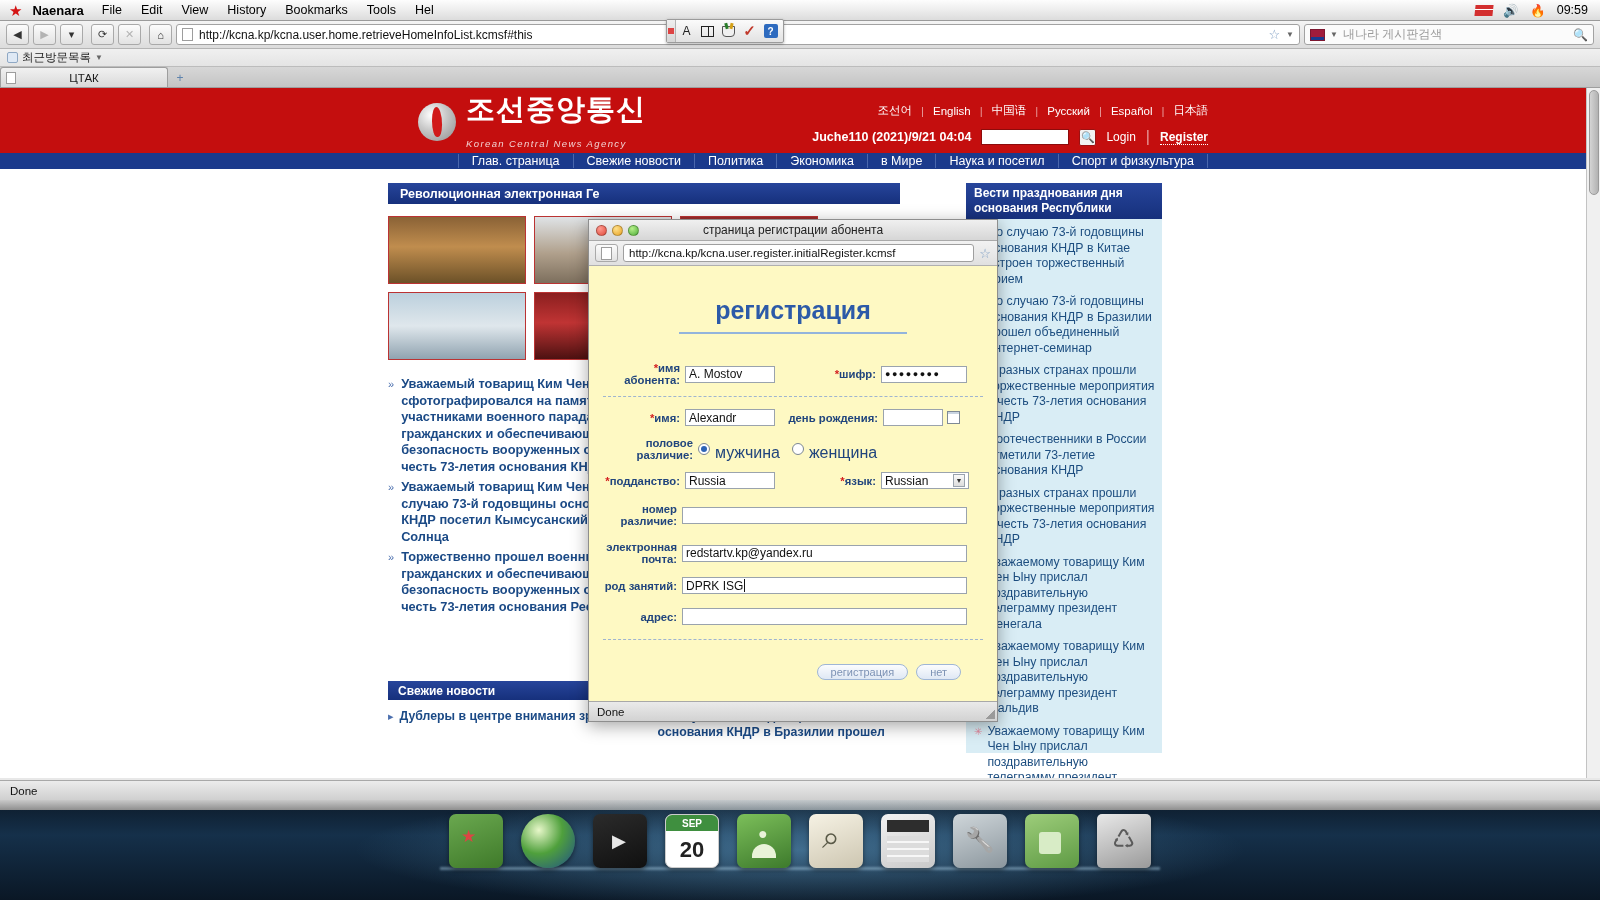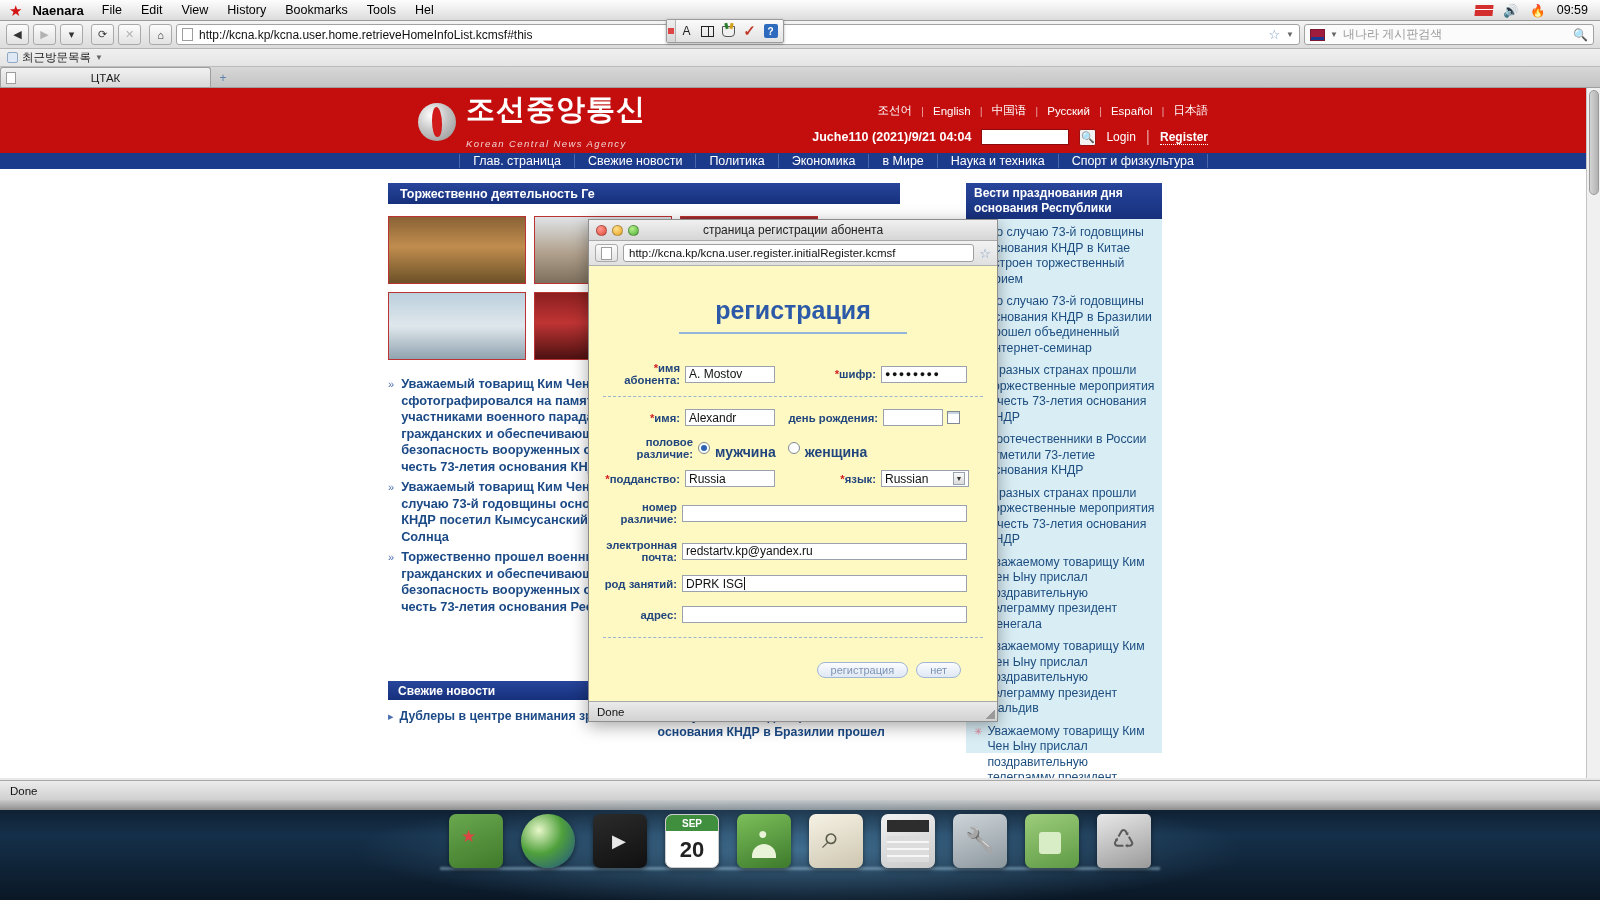--- a/index.html
+++ b/index.html
@@ -68,21 +68,21 @@
     border-bottom: 1px solid #bcbcbc; display: flex; align-items: center;
     padding-left: 7px; gap: 4px; font-size: 11.5px; color: #222;
   }
   .bm-ico { width: 11px; height: 11px; background: #dfe9f5; border: 1px solid #8fa8c4; border-radius: 2px; }
 
   .tabstrip {
     height: 21px; background: linear-gradient(to bottom,#d7d7d7,#c4c4c4);
     display: flex; align-items: flex-end; border-bottom: 1px solid #9e9e9e;
   }
   .tab {
-    width: 211px; height: 20px; background: linear-gradient(to bottom,#f1f1f1,#d9d9d9);
+    width: 168px; height: 20px; background: linear-gradient(to bottom,#f1f1f1,#d9d9d9);
     border: 1px solid #9e9e9e; border-bottom: none; border-radius: 3px 3px 0 0;
     display: flex; align-items: center; justify-content: center; gap: 6px;
     font-size: 11.5px; color: #1b1b1b; position: relative; text-align: center;
   }
   .tab .tab-ico { position: absolute; left: 5px; width: 10px; height: 12px; background:#fff; border:1px solid #9d9d9d; }
   .tab-new { width: 18px; height: 18px; margin-left: 3px; color: #5e83ad; font-size: 12px;
     display:flex; align-items:center; justify-content:center; }
 
   
   .viewport { position: relative; width: 1600px; height: 690px; background: #fff; overflow: hidden; }
@@ -222,21 +222,21 @@
   .lbl .req { color: #d32020; }
   .inp { background: #fff; border: 1px solid #9aa3ad; height: 17px; font-size: 12px;
     color: #111; padding: 0 3px; display: flex; align-items: center; font-family: "Liberation Sans", sans-serif; }
   .dots { letter-spacing: 1.5px; font-size: 9px; }
   .dashsep { border-top: 1px dashed #9fb4cf; margin: 4px 6px 12px; }
   .cal-ico { width: 13px; height: 13px; margin-left: 4px; background: #fff; border: 1px solid #7e8994;
     background-image: linear-gradient(#c9d4e0 2px, transparent 2px); }
   .radio { width: 12px; height: 12px; border-radius: 50%; border: 1px solid #7c8792;
     background: #fff; display: inline-flex; align-items: center; justify-content: center; }
   .radio.on:after { content:""; width: 6px; height: 6px; border-radius: 50%; background: #2d63b5; }
-  .radio-lbl { font-size: 14px; color: #21457d; margin: 8px 12px 0 5px; font-weight: bold; }
+  .radio-lbl { font-size: 16px; color: #21457d; margin: 8px 12px 0 5px; font-weight: normal; }
   .sel { background: #fff; border: 1px solid #9aa3ad; height: 17px; font-size: 12px; color: #111;
     padding: 0 3px; display: flex; align-items: center; justify-content: space-between; }
   .sel .arw { width: 12px; height: 13px; background: linear-gradient(to bottom,#fafafa,#dcdcdc);
     border: 1px solid #9aa3ad; display: flex; align-items: center; justify-content: center; font-size: 7px; color: #333; }
   .caret { display: inline-block; width: 1px; height: 13px; background: #111; margin-left: 1px; }
   .btnrow { display: flex; justify-content: flex-end; gap: 8px; padding: 12px 28px 0 0; }
   .pillbtn { height: 16px; padding: 0 13px; border-radius: 9px; border: 1px solid #9fb6d6;
     background: linear-gradient(to bottom,#fbfcfe,#dfe8f4); color: #7d93b5; font-size: 11px;
     display: flex; align-items: center; }
   .dlg-status { height: 20px; background: linear-gradient(to bottom,#eaeaea,#d2d2d2);
@@ -383,28 +383,28 @@
           <span class="head-link reg">Register</span>
         </div>
       </div>
 
       <div class="site-nav">
         <span class="navitem">Глав. страница</span>
         <span class="navitem">Свежие новости</span>
         <span class="navitem">Политика</span>
         <span class="navitem">Экономика</span>
         <span class="navitem">в Мире</span>
-        <span class="navitem">Наука и техника</span>
+        <span class="navitem">Наука и посетил</span>
         <span class="navitem">Спорт и физкультура</span>
       </div>
 
       <div class="site-body">
 
         <div class="col-left">
-          <div class="panel-head">Торжественно деятельность Ге</div>
+          <div class="panel-head">Революционная электронная Ге</div>
           <div class="thumbs">
             <div class="thumb t1"></div>
             <div class="thumb t2"></div>
             <div class="thumb t3"></div>
             <div class="thumb t4"></div>
             <div class="thumb t5"></div>
             <div class="thumb t6"></div>
           </div>
           <div class="newslist">
             <div class="newsitem">

